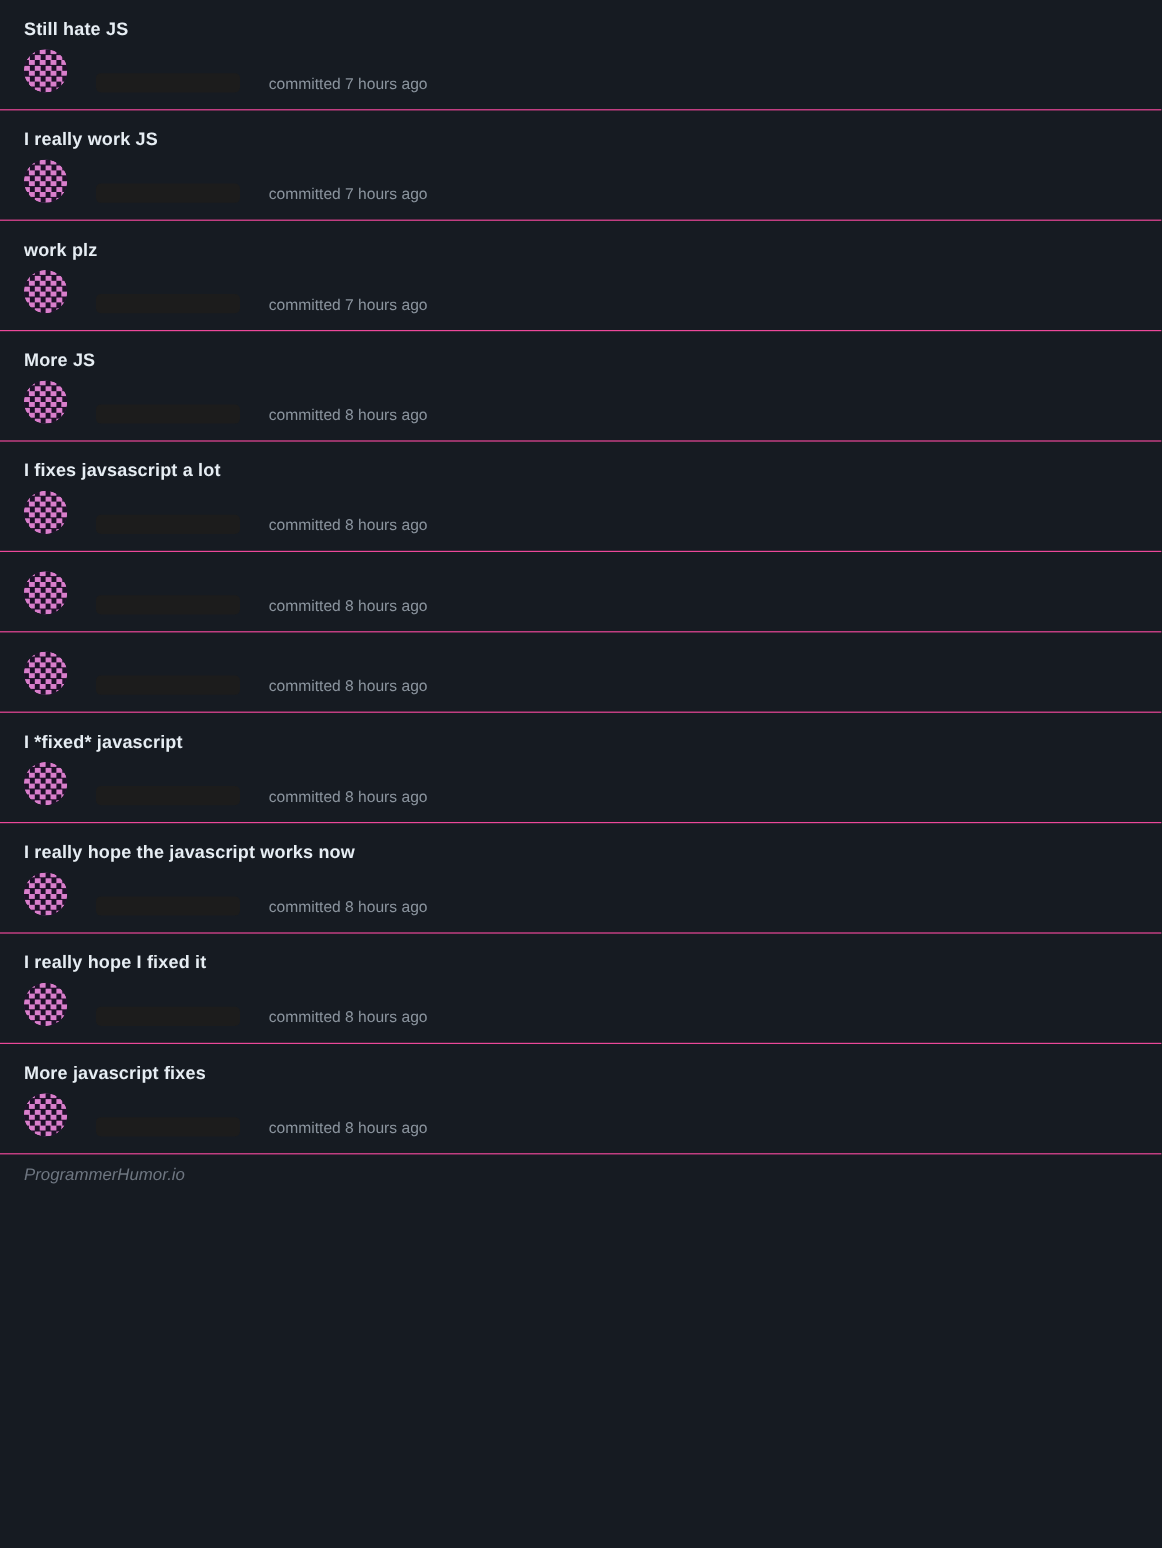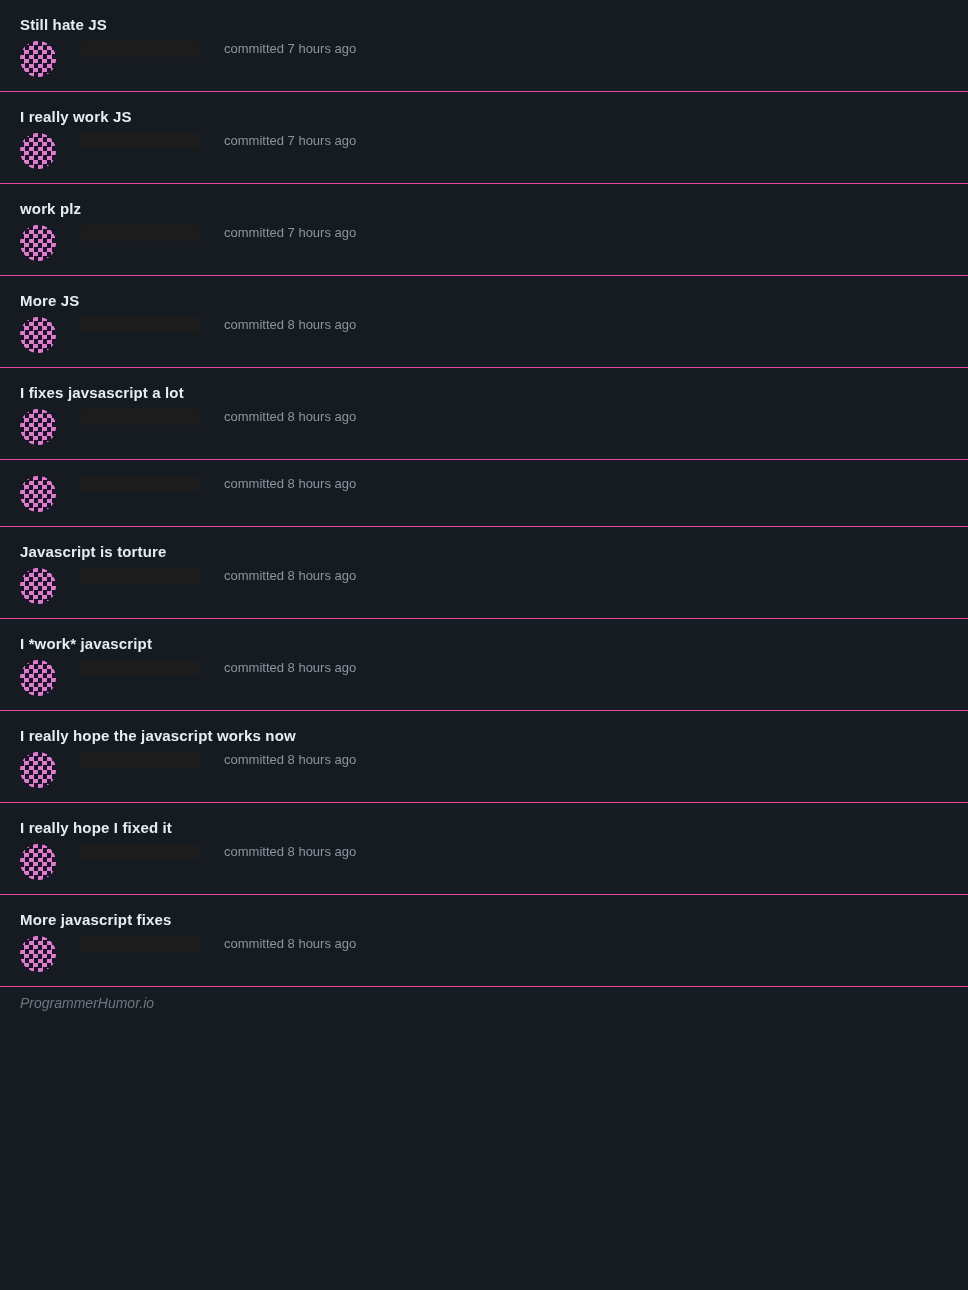--- a/index.html
+++ b/index.html
@@ -28,21 +28,21 @@
     .commit-title {
       font-size: 15px;
       font-weight: 600;
       color: #e6edf3;
       margin-bottom: 8px;
       letter-spacing: 0.01em;
     }
 
     .commit-meta {
       display: flex;
-      align-items: flex-start;
+      align-items: flex-end;
       gap: 24px;
     }
 
     .avatar {
       width: 36px;
       height: 36px;
       border-radius: 50%;
       background: #2d1b3d;
       flex-shrink: 0;
       position: relative;
@@ -149,31 +149,30 @@
     <div class="commit-item">
       <div class="commit-meta">
         <div class="avatar">
           <div class="avatar-inner"></div>
         </div>
         <span class="redacted-username"></span>
         <span class="commit-time">committed 8 hours ago</span>
       </div>
     </div>
     <div class="commit-item">
-      <div class="commit-title">Javascript is torture</div>
-      <div class="commit-meta">
-        <div class="avatar">
-          <div class="avatar-inner"></div>
-        </div>
-        <span class="redacted-username"></span>
-        <span class="commit-time">committed 8 hours ago</span>
-      </div>
-    </div>
-    <div class="commit-item">
-      <div class="commit-title">I *work* javascript</div>
+      <div class="commit-meta">
+        <div class="avatar">
+          <div class="avatar-inner"></div>
+        </div>
+        <span class="redacted-username"></span>
+        <span class="commit-time">committed 8 hours ago</span>
+      </div>
+    </div>
+    <div class="commit-item">
+      <div class="commit-title">I *fixed* javascript</div>
       <div class="commit-meta">
         <div class="avatar">
           <div class="avatar-inner"></div>
         </div>
         <span class="redacted-username"></span>
         <span class="commit-time">committed 8 hours ago</span>
       </div>
     </div>
     <div class="commit-item">
       <div class="commit-title">I really hope the javascript works now</div>

